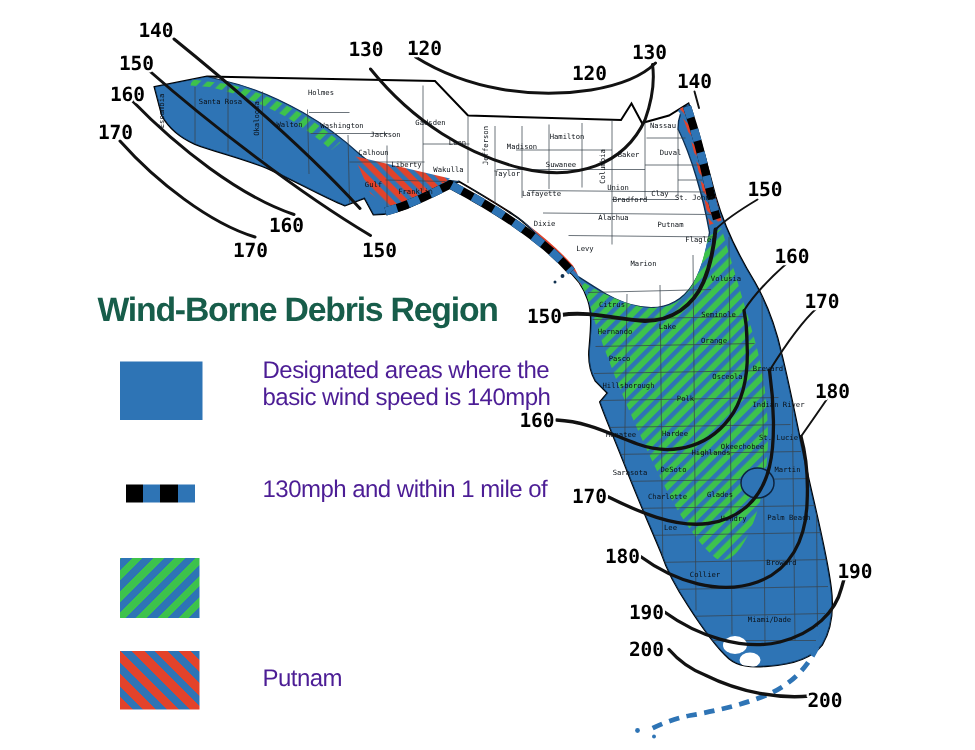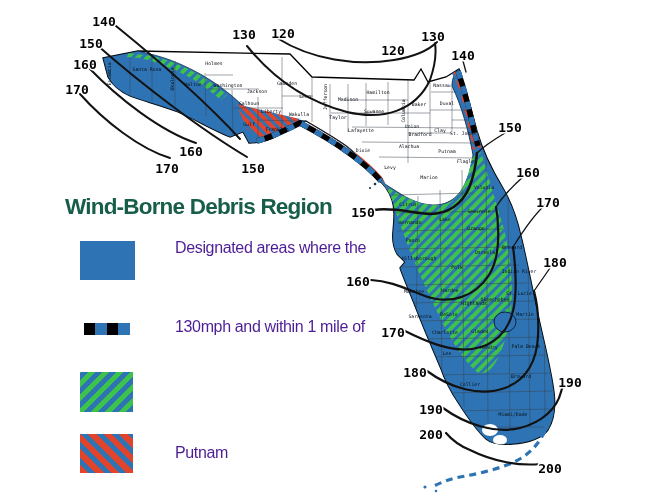--- a/index.html
+++ b/index.html
@@ -236,20 +236,21 @@
         <text x="550" y="468" class="contour-label">200</text>
       </g>
   </svg>
 
   <div id="legend">
     <div id="page-title">Wind-Borne Debris Region</div>
 
     <div class="swatch sw-blue"></div>
     <div class="lg-text" style="top:239px">
         <div>Designated areas where the</div>
+        <div>basic wind speed is 140mph</div>
       </div>
 
     <div class="swatch sw-dash"></div>
     <div class="lg-text" style="top:318px">
         <div>130mph and within 1 mile of</div>
       </div>
 
     <div class="swatch sw-green"></div>
 
     <div class="swatch sw-red"></div>

